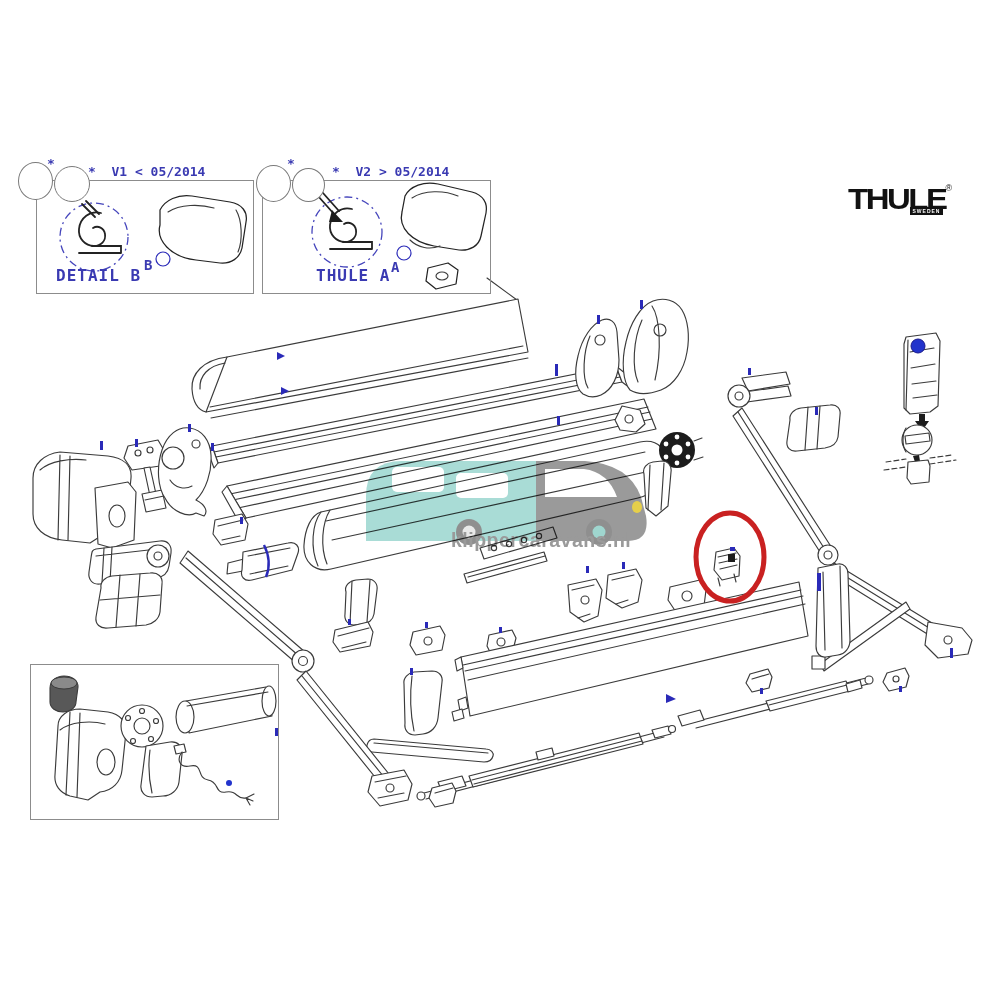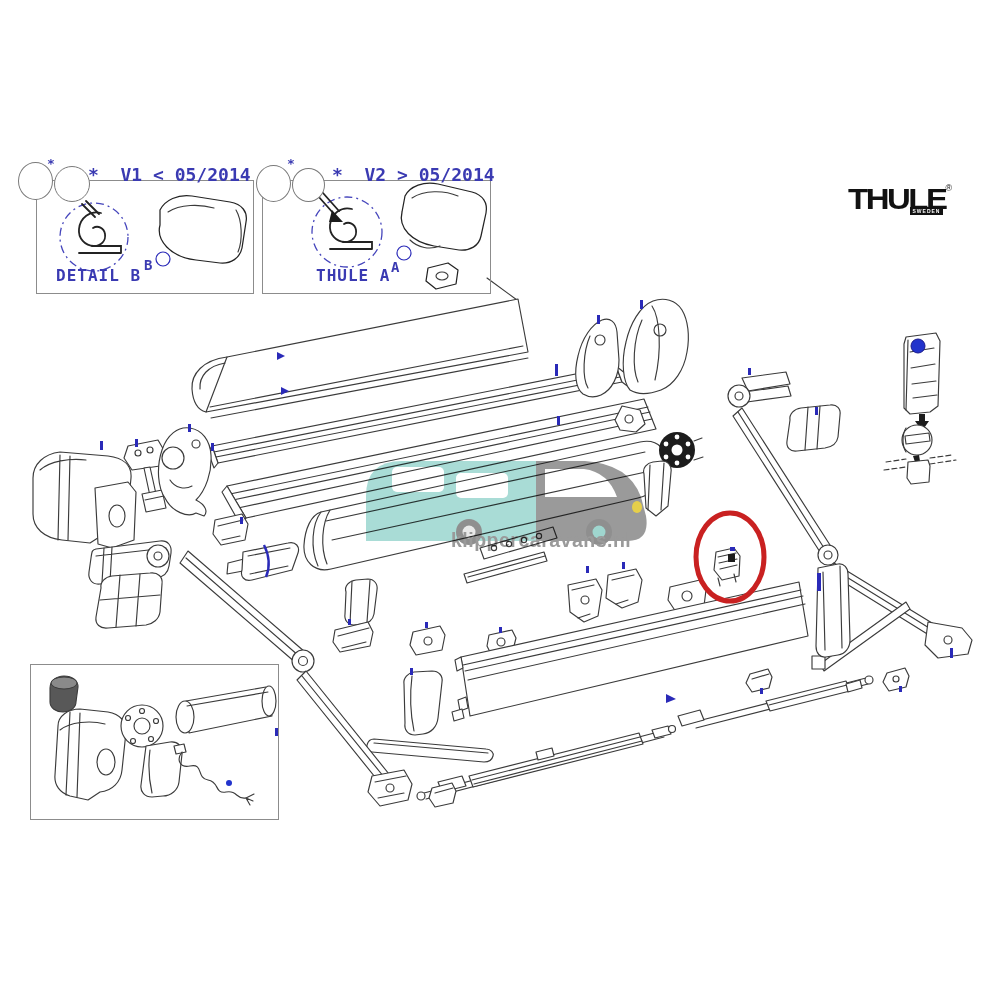--- a/index.html
+++ b/index.html
@@ -11,21 +11,21 @@
   .lnd{stroke:#232323;stroke-width:1.8;fill:none;stroke-linecap:round}
   .lndf{stroke:#232323;stroke-width:1.25;fill:#ffffff;stroke-linejoin:round}
   .blue{fill:#2a2ab8;stroke:none}
   .bluestroke{stroke:#2a2ab8;fill:none}
   .dark{fill:#1c1c1c;stroke:none}
   .dashcirc{stroke:#4646bc;stroke-width:1.3;fill:none;stroke-dasharray:8 4 2 4}
   .dbox{position:absolute;border:1.6px solid #8c8c8c;background:transparent}
   .balloon{position:absolute;border:1.5px solid #7a7a7a;border-radius:50%;background:#fff}
   .bluetext{color:#3a3ab2;font-family:"DejaVu Sans Mono",monospace;font-weight:bold;
             position:absolute;white-space:pre}
-  .note{font-size:18px}
+  .note{font-size:13px}
   .dlabel{font-size:16px;letter-spacing:1px}
   .marker{font-size:14px}
   .star{font-size:13px}
   #logo{position:absolute;left:848px;top:181px;color:#121212;width:110px;height:36px}
   #logo .word{font-size:33px;font-weight:bold;letter-spacing:-2.5px;display:inline-block;
               transform:scaleY(0.92);transform-origin:left top}
   #logo .reg{font-size:9px;vertical-align:20px;letter-spacing:0}
   #logo .badge{position:absolute;left:62px;top:26px;width:33px;height:8px;background:#121212;
                color:#fff;font-size:5px;text-align:center;line-height:8px;letter-spacing:1px;font-weight:bold}
   #watermark{position:absolute;left:0;top:0;width:1000px;height:1000px;

